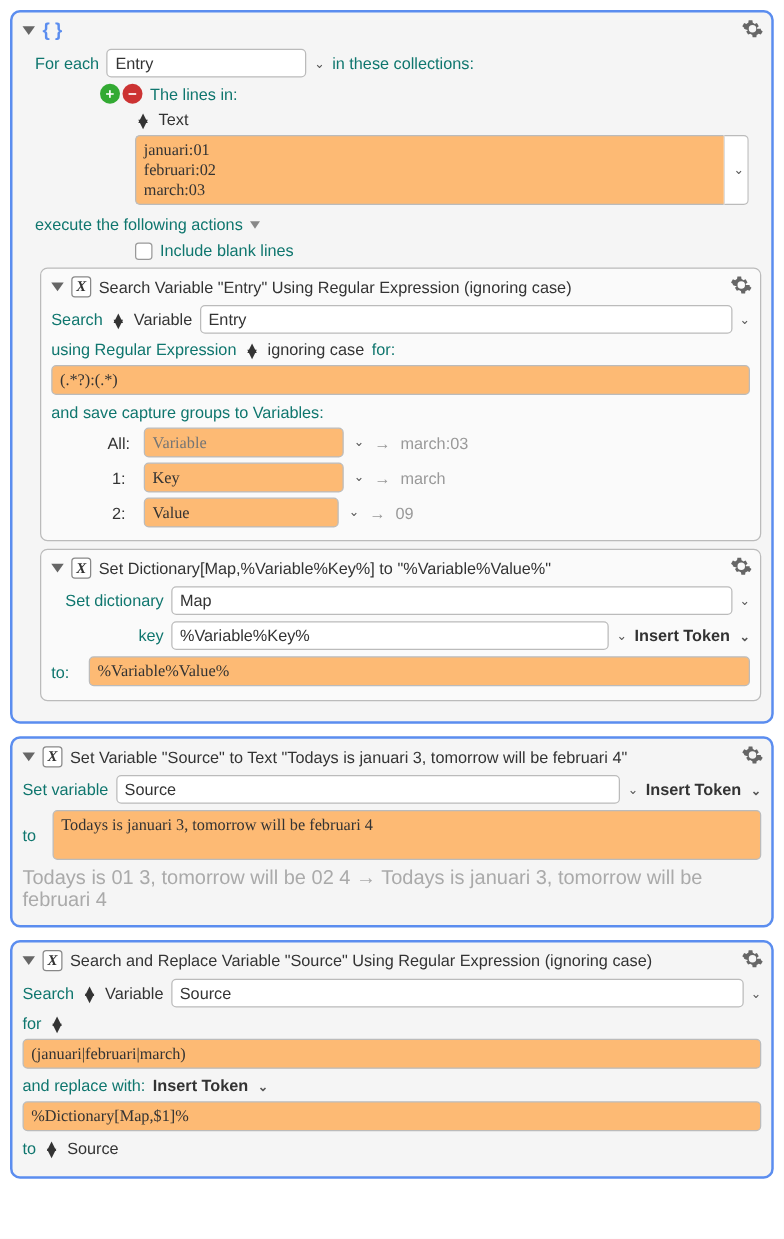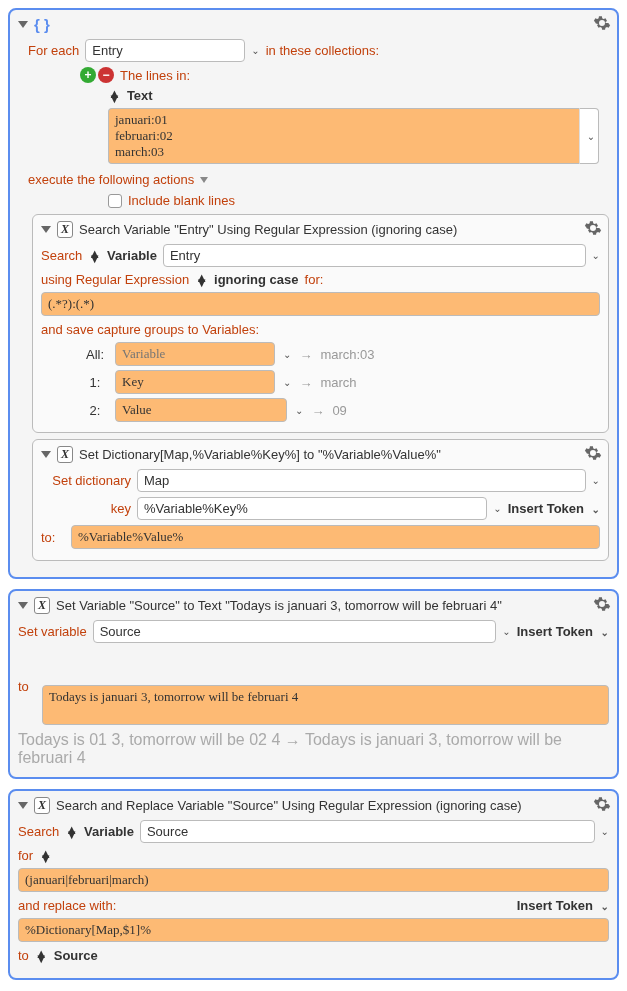--- a/index.html
+++ b/index.html
@@ -7,35 +7,35 @@
 .block{border:2px solid #5b8def;border-radius:8px;background:#f5f5f5;margin-bottom:10px;padding:6px 8px 10px 8px;position:relative}
 .sub-block{border:1px solid #bbb;border-radius:6px;background:#fafafa;margin:6px 0;padding:6px 8px;position:relative}
 .hdr{display:flex;align-items:center;gap:6px;margin-bottom:6px}
 .tri{display:inline-block;width:0;height:0;border-left:5px solid transparent;border-right:5px solid transparent;border-top:7px solid #666;cursor:pointer}
 .tri-down{border-left:4px solid transparent;border-right:4px solid transparent;border-top:6px solid #888}
 .gear{position:absolute;top:4px;right:6px;color:#555;cursor:pointer}
 .gear svg{width:18px;height:18px}
 .ic-brace{color:#5b8def;font-weight:bold;font-size:15px}
 .ic-x{font-family:Georgia,serif;font-style:italic;font-weight:bold;border:1px solid #888;border-radius:3px;padding:0 3px;font-size:12px;background:#fff}
 .row{display:flex;align-items:center;gap:6px;margin:5px 0;flex-wrap:wrap}
-.lbl{color:#c2410c}
+.lbl{color:#0f766e}
 .sel{background:#fff;border:1px solid #bbb;border-radius:4px;padding:3px 6px;display:inline-flex;align-items:center;gap:4px;position:relative}
 .sel.wide{min-width:160px}
 .chev{font-size:10px;color:#555;margin-left:4px}
 .chev-out{font-size:10px;color:#555}
 input[type=text],textarea{background:#fdba74;border:1px solid #bbb;border-radius:4px;padding:3px 6px;font-size:13px;font-family:Liberation Serif, serif}
 textarea{resize:none;width:100%}
 .txt-long{width:100%}
 .chk{width:14px;height:14px;border:1px solid #999;border-radius:3px;background:#fff;display:inline-block}
 .add-rem{display:inline-flex;gap:2px}
 .circ{width:16px;height:16px;border-radius:50%;display:inline-flex;align-items:center;justify-content:center;color:#fff;font-weight:bold;font-size:12px;cursor:pointer}
 .circ.g{background:#3a3}
 .circ.r{background:#c33}
 .updown{display:inline-flex;flex-direction:column;font-size:7px;line-height:5px;color:#555;cursor:pointer}
-.bold{font-weight:700}
+.bold{font-weight:400}
 .gray{color:#999}
 .arrow{color:#999}
 .indent2{margin-left:62px}
 .indent3{margin-left:90px}
 .cg-row{display:flex;align-items:center;gap:8px;margin:4px 0 4px 42px}
 .cg-lbl{width:24px;text-align:center}
 .link{color:#333;font-weight:600;cursor:pointer}
 .ta-wrap{display:flex;align-items:stretch;gap:0;margin-left:90px;width:calc(100% - 100px)}
 .ta-wrap textarea{flex:1;border-top-right-radius:0;border-bottom-right-radius:0;border-right:none}
 .ta-side{width:20px;border:1px solid #bbb;border-left:1px solid #ddd;border-radius:0 4px 4px 0;background:#fff;display:flex;align-items:center;justify-content:center;cursor:pointer}
@@ -135,21 +135,21 @@
     </div>
     <div class="cg-row">
       <span class="cg-lbl">1:</span>
       <input type="text" style="width: 160px;" value="Key">
       <span class="chev-out">⌄</span>
       <span class="arrow">→</span>
       <span class="gray">march</span>
     </div>
     <div class="cg-row">
       <span class="cg-lbl">2:</span>
-      <input type="text" style="width: 172px;" value="Value">
+      <input type="text" style="width: 156px;" value="Value">
       <span class="chev-out">⌄</span>
       <span class="arrow">→</span>
       <span class="gray">09</span>
     </div>
   </div>
 
   <div class="sub-block" style="margin-left:14px">
     <span class="gear"><svg viewBox="0 0 24 24" fill="#666">
           <path d="M12 8a4 4 0 100 8 4 4 0 000-8zm9 4a7 7 0 01-.1 1.2l2 1.6-2 3.4-2.4-1a7 7 0 01-2 1.2l-.4 2.6h-4l-.4-2.6a7 7 0 01-2-1.2l-2.4 1-2-3.4 2-1.6A7 7 0 013 12a7 7 0 01.1-1.2l-2-1.6 2-3.4 2.4 1a7 7 0 012-1.2L7.9 3h4l.4 2.6a7 7 0 012 1.2l2.4-1 2 3.4-2 1.6c.1.4.1.8.1 1.2z"></path>
         </svg></span>
@@ -192,21 +192,21 @@
   <div class="row">
     <span class="lbl">Set variable</span>
     <span class="sel" style="flex:1">
         <span>Source</span>
       </span>
     <span class="chev-out">⌄</span>
     <span class="link"><span>Insert Token</span> <span class="chev">⌄</span></span>
   </div>
   <div class="row">
     <span class="lbl" style="width:18px">to</span>
-    <textarea rows="2" style="flex: 1 1 0%; margin-top: 37px;">Todays is januari 3, tomorrow will be februari 4</textarea>
+    <textarea rows="2" style="flex: 1 1 0%;">Todays is januari 3, tomorrow will be februari 4</textarea>
   </div>
   <div class="preview">Todays is 01 3, tomorrow will be 02 4 → Todays is januari 3, tomorrow will be februari 4</div>
 </div>
 
 <div class="block">
   <span class="gear"><svg viewBox="0 0 24 24" fill="#666">
         <path d="M12 8a4 4 0 100 8 4 4 0 000-8zm9 4a7 7 0 01-.1 1.2l2 1.6-2 3.4-2.4-1a7 7 0 01-2 1.2l-.4 2.6h-4l-.4-2.6a7 7 0 01-2-1.2l-2.4 1-2-3.4 2-1.6A7 7 0 013 12a7 7 0 01.1-1.2l-2-1.6 2-3.4 2.4 1a7 7 0 012-1.2L7.9 3h4l.4 2.6a7 7 0 012 1.2l2.4-1 2 3.4-2 1.6c.1.4.1.8.1 1.2z"></path>
       </svg></span>
   <div class="hdr">
     <span class="tri"></span>
@@ -226,21 +226,21 @@
     <span class="chev-out">⌄</span>
   </div>
   <div class="row">
     <span class="lbl">for</span>
     <span class="updown">
         <span>▲</span>
         <span>▼</span>
       </span>
   </div>
   <input type="text" class="txt-long" value="(januari|februari|march)" style="">
-  <div class="row" style="margin-top:6px;justify-content:space-between">
+  <div class="row" style="margin-top:6px;">
     <span class="lbl">and replace with:</span>
     <span class="link"><span>Insert Token</span> <span class="chev">⌄</span></span>
   </div>
   <input type="text" class="txt-long" value="%Dictionary[Map,$1]%" style="">
   <div class="row" style="margin-top:6px">
     <span class="lbl">to</span>
     <span class="updown">
         <span>▲</span>
         <span>▼</span>
       </span>

